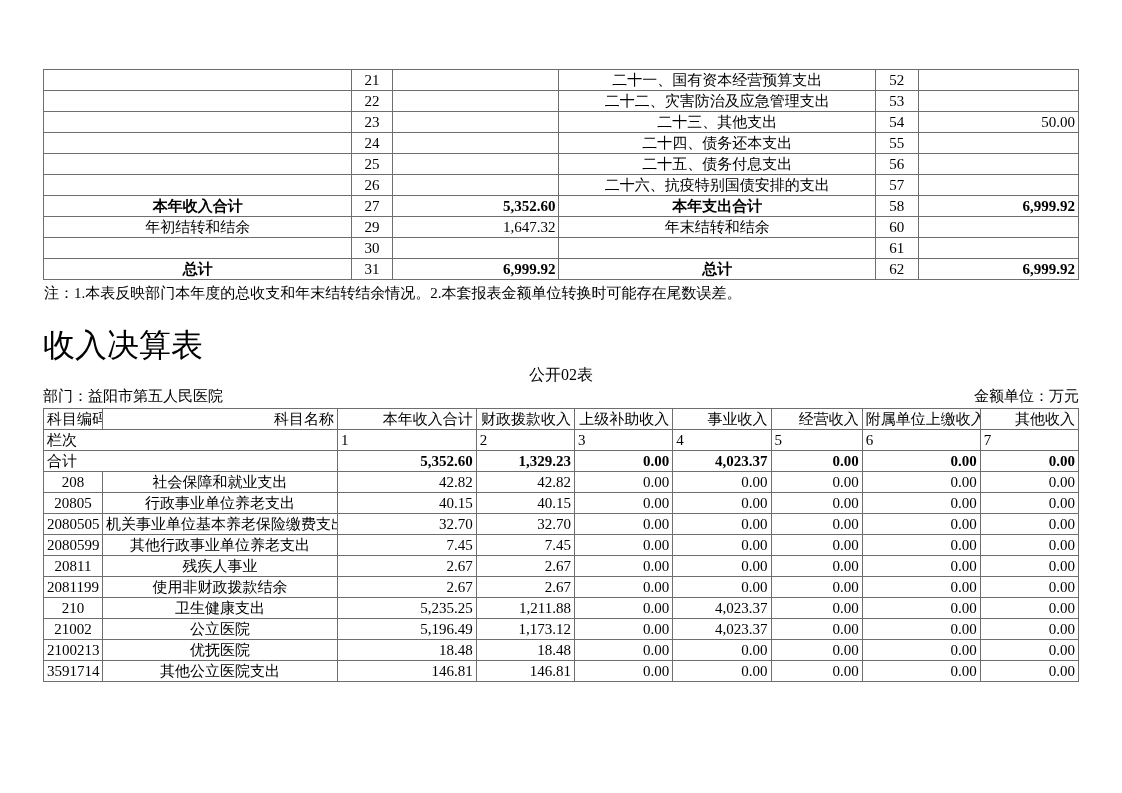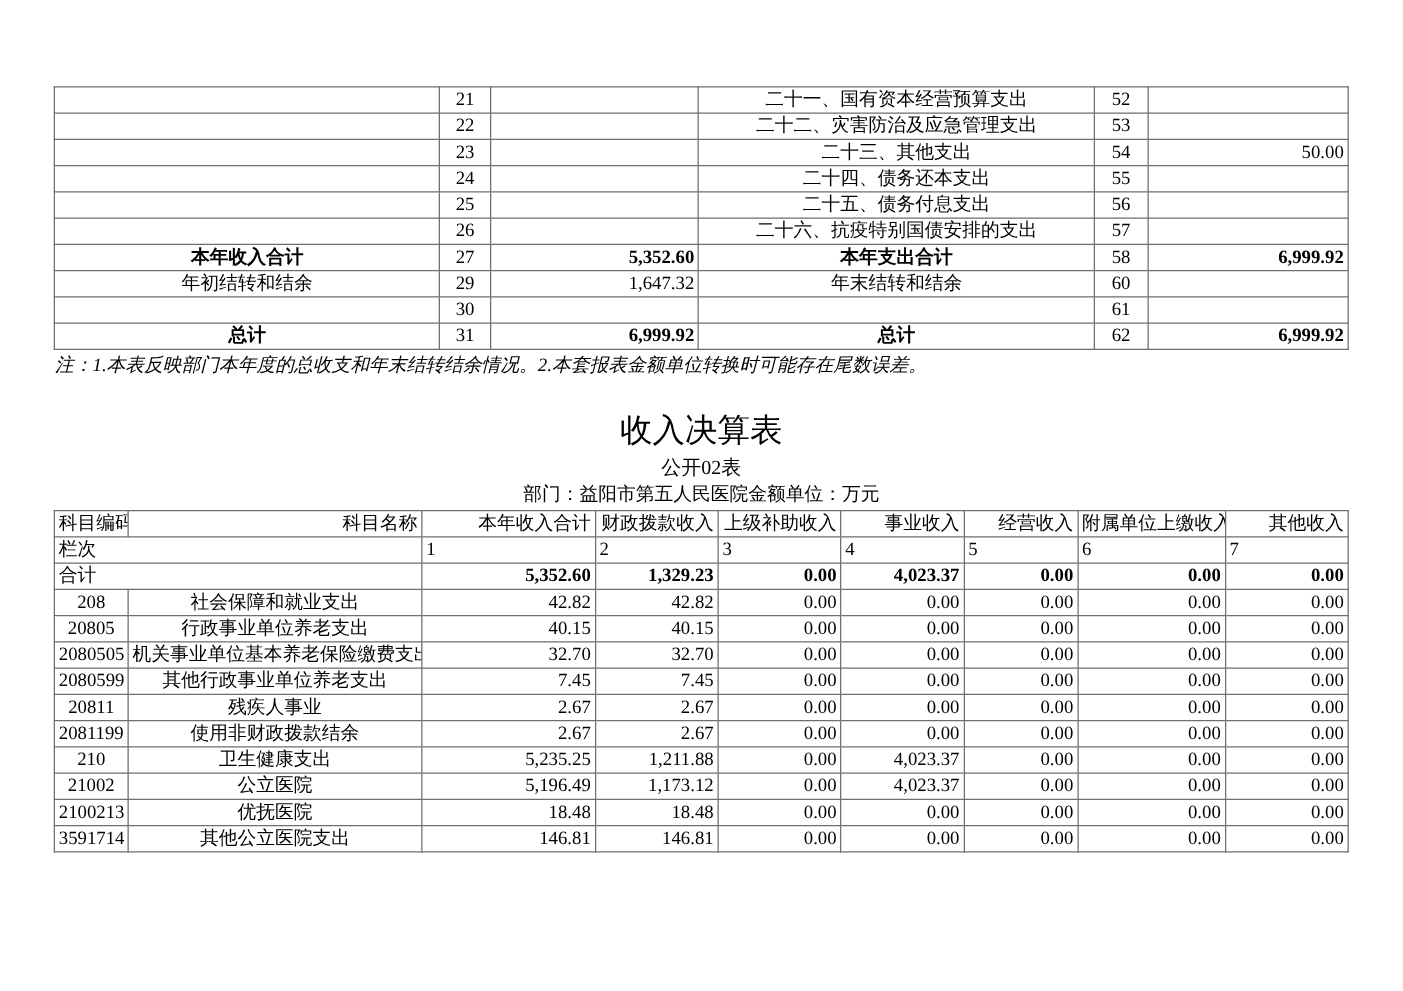--- a/index.html
+++ b/index.html
@@ -21,31 +21,30 @@
     overflow:hidden;
     box-sizing:border-box;
   }
   .lbl{text-align:center;}
   .num{text-align:center;}
   .val{text-align:right;}
   .ctr{text-align:left;}
   .hl{font-weight:bold;text-align:center;}
   .bold{font-weight:bold;}
   #summary-table{margin-top:69px;}
-  .note{font-size:15px;line-height:20px;margin:3px 0 0 1px;font-style:italic;}
+  .note{font-size:15px;line-height:20px;margin:3px 0 0 1px;}
   .doc-title{
-    text-align:center;
-    font-size:26px;
+    font-size:32px;
     line-height:34px;
     margin-top:25px;
     font-weight:400;
   }
   .table-code{text-align:center;font-size:16px;line-height:20px;margin-top:3px;}
   .meta-row{
-    display:flex;justify-content:center;align-items:flex-end;
+    display:flex;justify-content:space-between;align-items:flex-end;
     font-size:15px;line-height:23px;
   }
   #income-table th{height:21px;text-align:right;}
 </style>
 </head>
 <body>
 
 <div class="page">
 
   <table id="summary-table">

